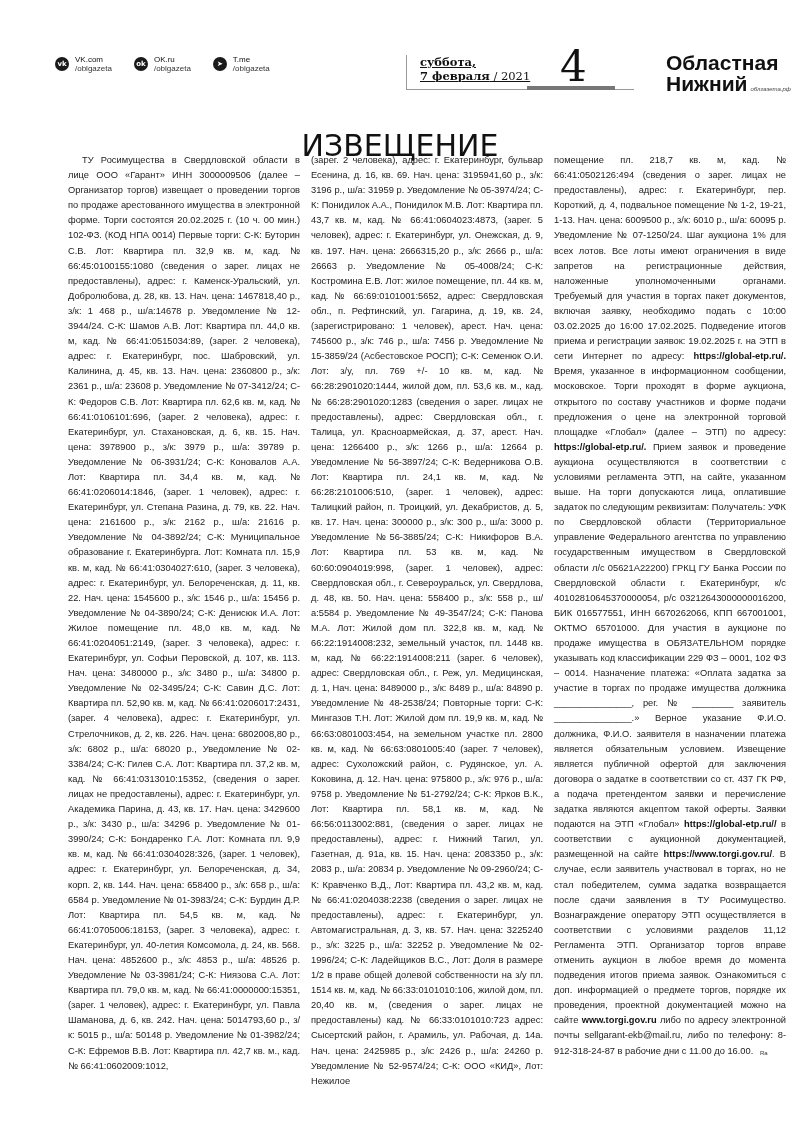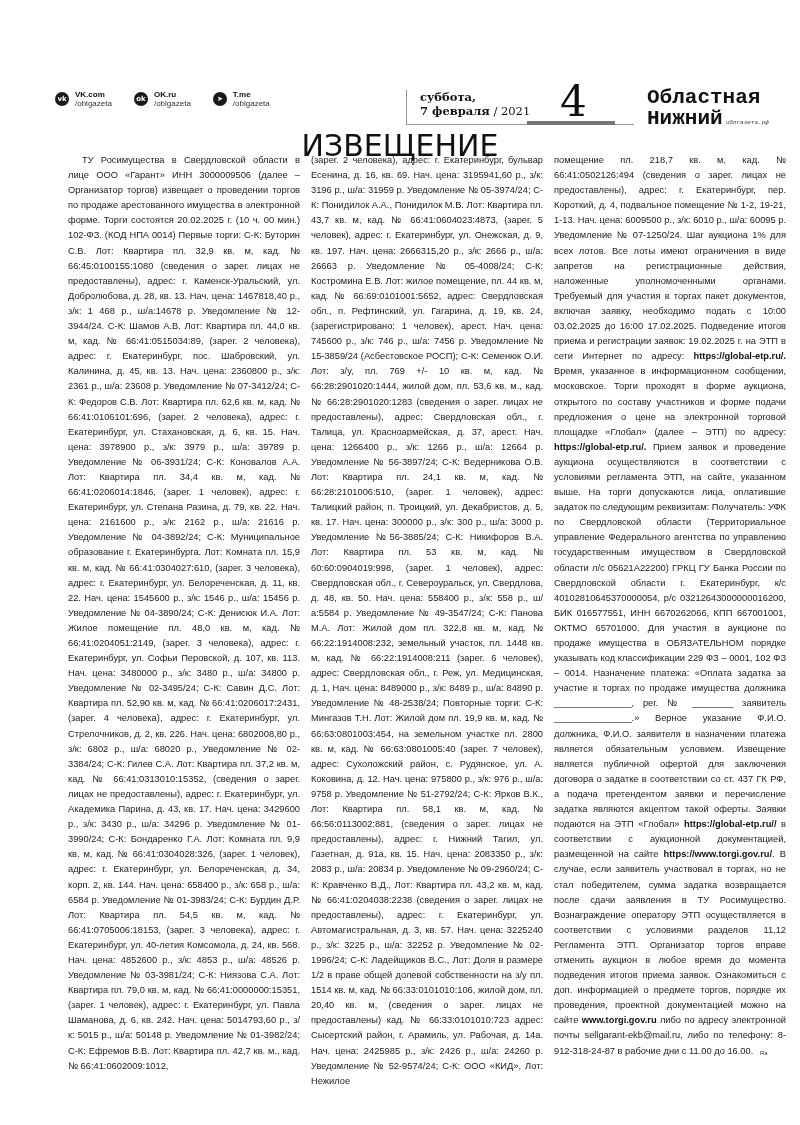--- a/index.html
+++ b/index.html
@@ -1,29 +1,29 @@
 <!DOCTYPE html>
 <html><head>
 <meta charset="utf-8">
 <style>
   html, body { margin:0; padding:0; background:#ffffff; }
   body { width:800px; height:1125px; position:relative; overflow:hidden; color:#1a1a1a; font-family:"Liberation Sans", sans-serif; }
-  .header { position:absolute; left:0; top:0; width:784px; height:100px;margin-top:35px; }
+  .header { position:absolute; left:0; top:0; width:784px; height:100px; }
   .socials { position:absolute; left:55px; top:55px; display:flex; gap:22px; }
   .soc { display:flex; align-items:center; gap:6px; }
   .soc-icon { width:14px; height:14px; border-radius:50%; background:#1a1a1a; color:#fff; font-size:7px; font-weight:bold; display:flex; align-items:center; justify-content:center; font-family:"DejaVu Sans", sans-serif; }
   .soc-text { font-size:8px; line-height:9px; color:#333; }
-  .soc-text b { display:block; color:#111; font-weight:bold; }
+  .soc-text b { display:block; color:#111; font-weight:normal; }
   .vline { position:absolute; left:406px; top:55px; width:1px; height:34px; background:#999; }
   .hline { position:absolute; left:406px; top:89px; width:228px; height:1px; background:#999; }
   .hbar { position:absolute; left:527px; top:86px; width:88px; height:4px; background:#777; }
-  .date { position:absolute; left:420px; top:55px; font-family:"DejaVu Serif", serif; font-size:11.5px; line-height:14px; font-weight:bold; color:#111; }
+  .date { position:absolute; left:420px; top:55px; font-family:"DejaVu Serif", serif; font-size:11.5px; line-height:14px; font-weight:bold; color:#111;text-decoration:underline; }
   .date .yr { font-weight:normal; }
   .pagenum { position:absolute; left:560px; top:42px; font-family:"DejaVu Serif", serif; font-size:42px; color:#111; }
-  .mast { position:absolute; left:647px; top:52px; font-family:Liberation Mono, monospace; font-weight:bold; font-size:21px; line-height:21px; color:#111; }
+  .mast { position:absolute; left:666px; top:52px; font-family:Liberation Sans, sans-serif; font-weight:bold; font-size:21px; line-height:21px; color:#111; }
   .mast .small { font-size:6px; font-weight:normal; font-style:italic; margin-left:3px; color:#444; }
   .title { position:absolute; left:0; width:800px; top:108px; text-align:center; font-size:30px; letter-spacing:0px; color:#111; font-family:"DejaVu Sans", sans-serif; font-weight:normal; }
   .cols { position:absolute; top:153px; left:68px; width:718px; display:flex; justify-content:space-between; }
   .col { width:232px; font-size:9.3px; line-height:15.1px; text-align:justify; hyphens:auto; color:#222; font-family:"Liberation Sans", sans-serif; }
   .col p { margin:0; text-indent:14px; }
   .col b { color:#111; }
   .corner { position:absolute; left:760px; top:1050px; font-size:6px; color:#333; }
 </style>
 </head>
 <body>

